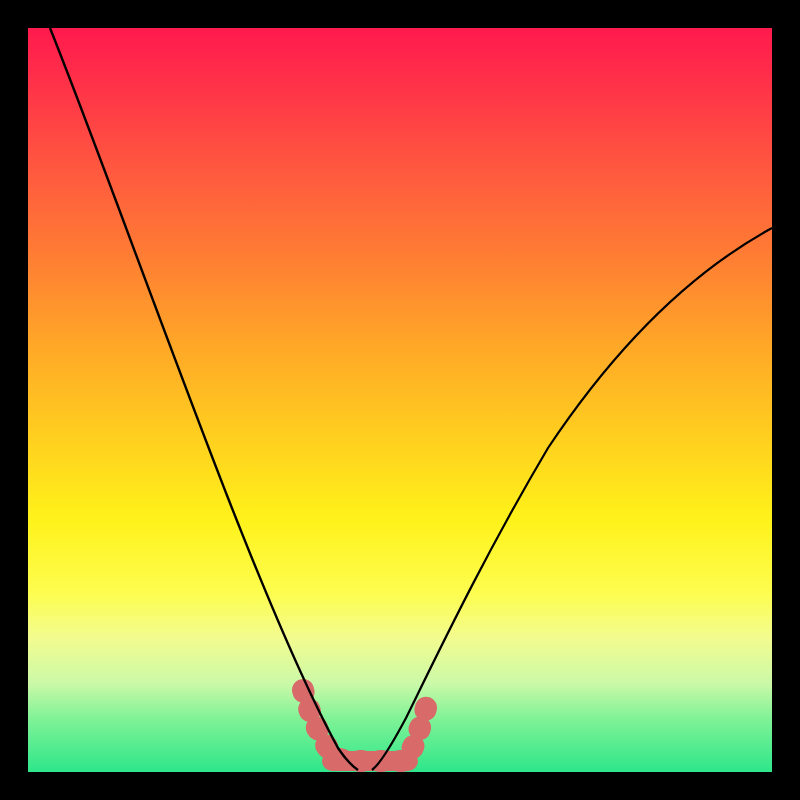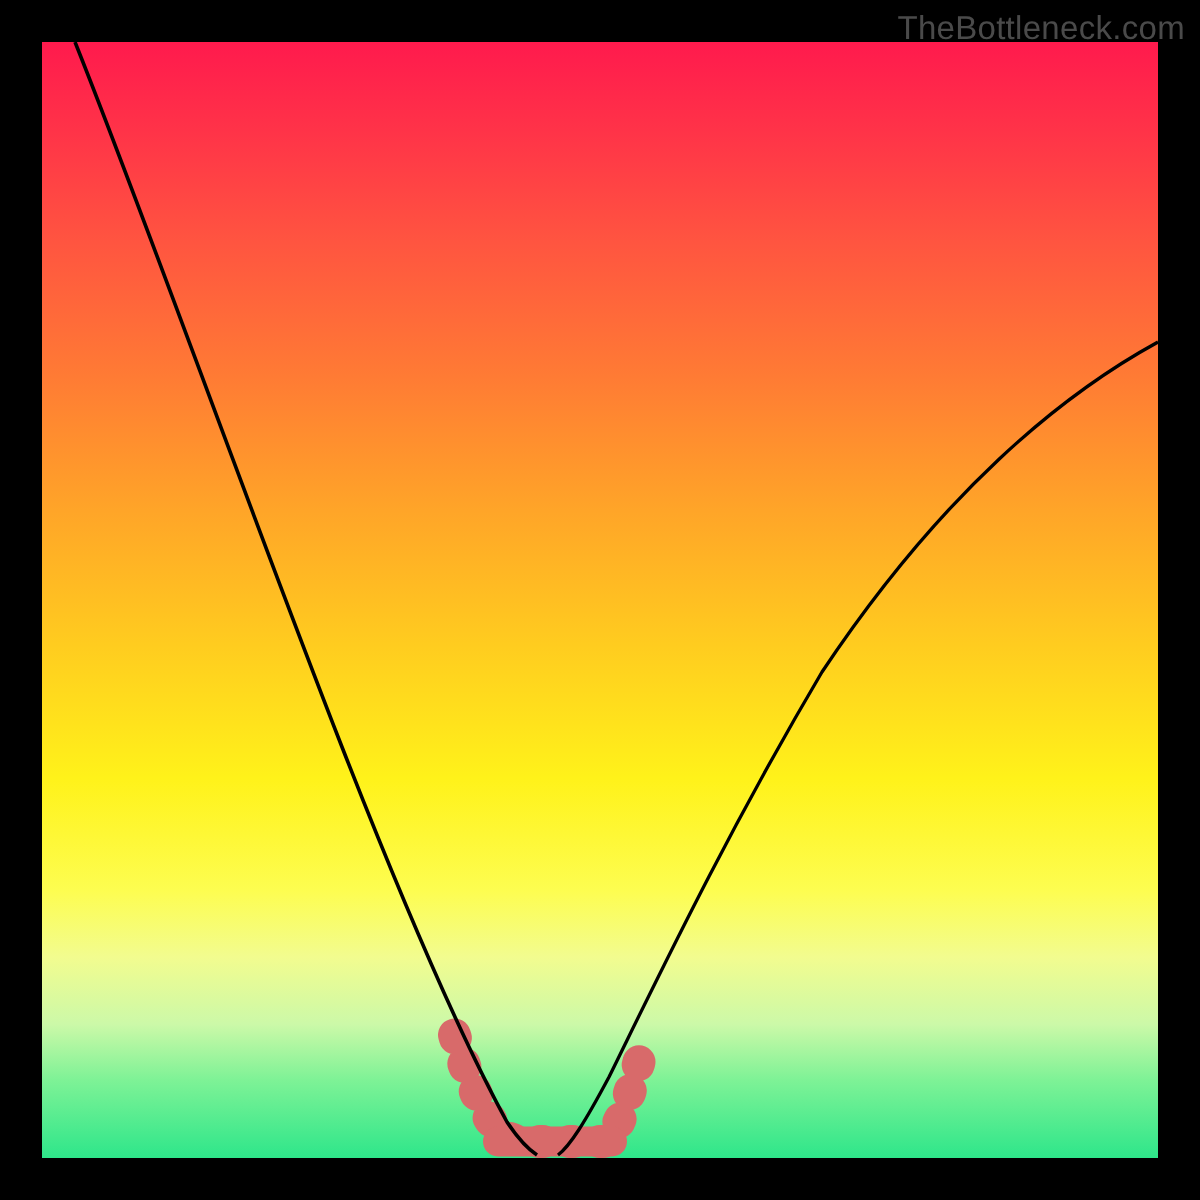--- a/index.html
+++ b/index.html
@@ -79,15 +79,14 @@
                C 318 732, 324 738, 330 742" fill="none" stroke="#000" stroke-width="2.4"></path>
 
       <path d="M 344 742
                C 352 736, 362 720, 378 690
                C 410 625, 455 530, 520 420
                C 600 300, 680 235, 744 200" fill="none" stroke="#000" stroke-width="2.2"></path>
     </svg>
 
   </div>
 
-  <div class="watermark">TheBottleneck.com</div>
 
 </div>
 
 </body></html>

